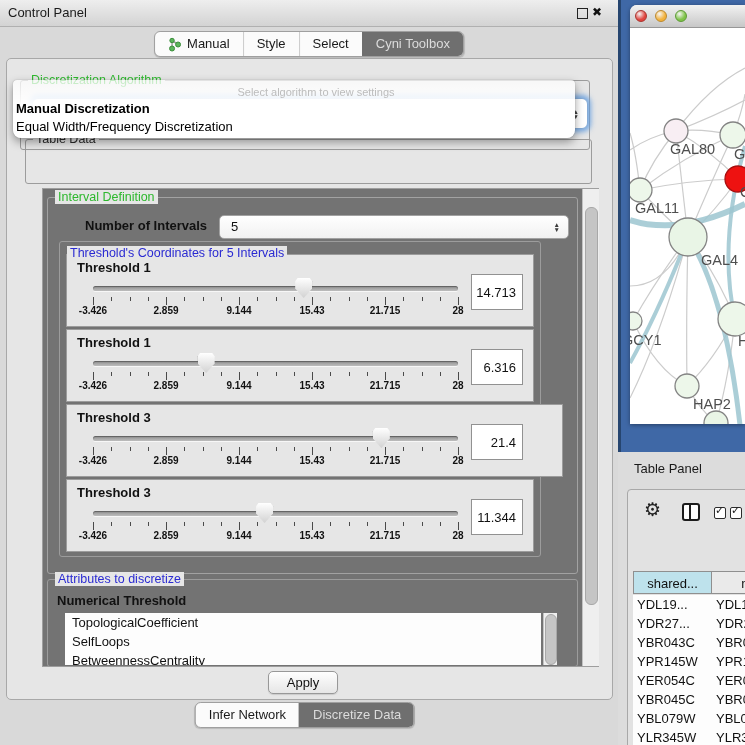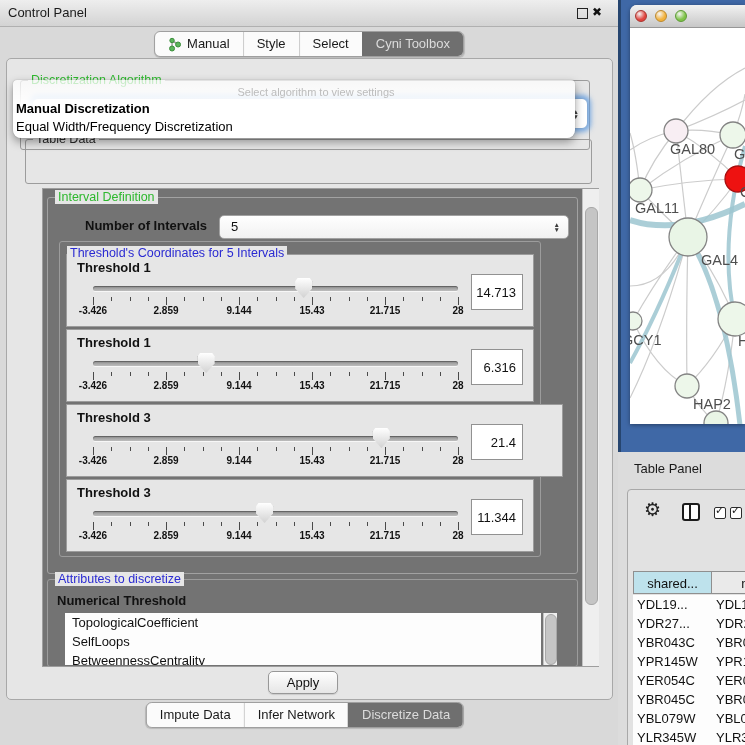--- a/index.html
+++ b/index.html
@@ -316,23 +316,20 @@
 
     <div class="vsb-track" style="left:539px;top:0;width:16px;height:477px;">
       <div class="sb-thumb" style="left:2px;top:18px;width:11px;height:396px;"></div>
     </div>
   </div>
 
   <div id="apply-btn" class="abs">Apply</div>
 
   <div id="bottom-tabs" class="tabstrip">
       <div class="tab">
-        <span>Impute Data</span>
-      </div>
-      <div class="tab">
         <span>Infer Network</span>
       </div>
       <div class="tab selected">
         <span>Discretize Data</span>
       </div>
     </div>
 
   <div id="popup" class="abs">
     <div class="pp-placeholder">Select algorithm to view settings</div>
   <div class="pp-item bold" style="top: 21px;">Manual Discretization</div>

